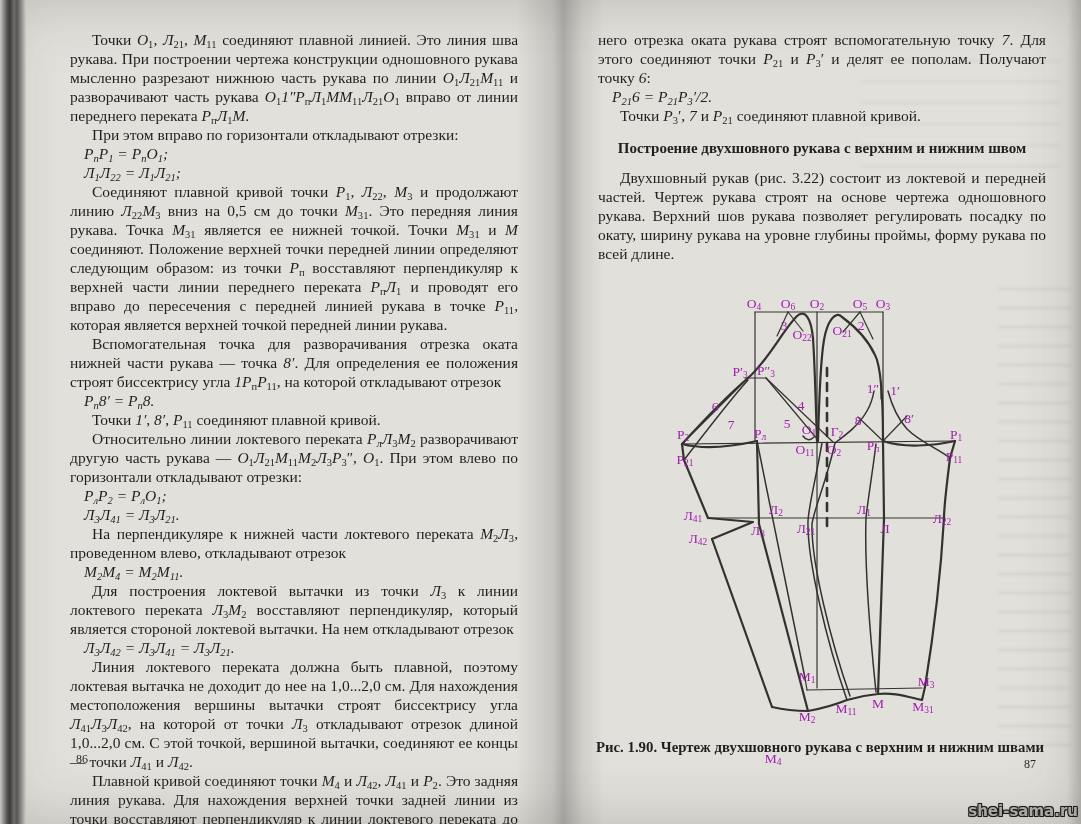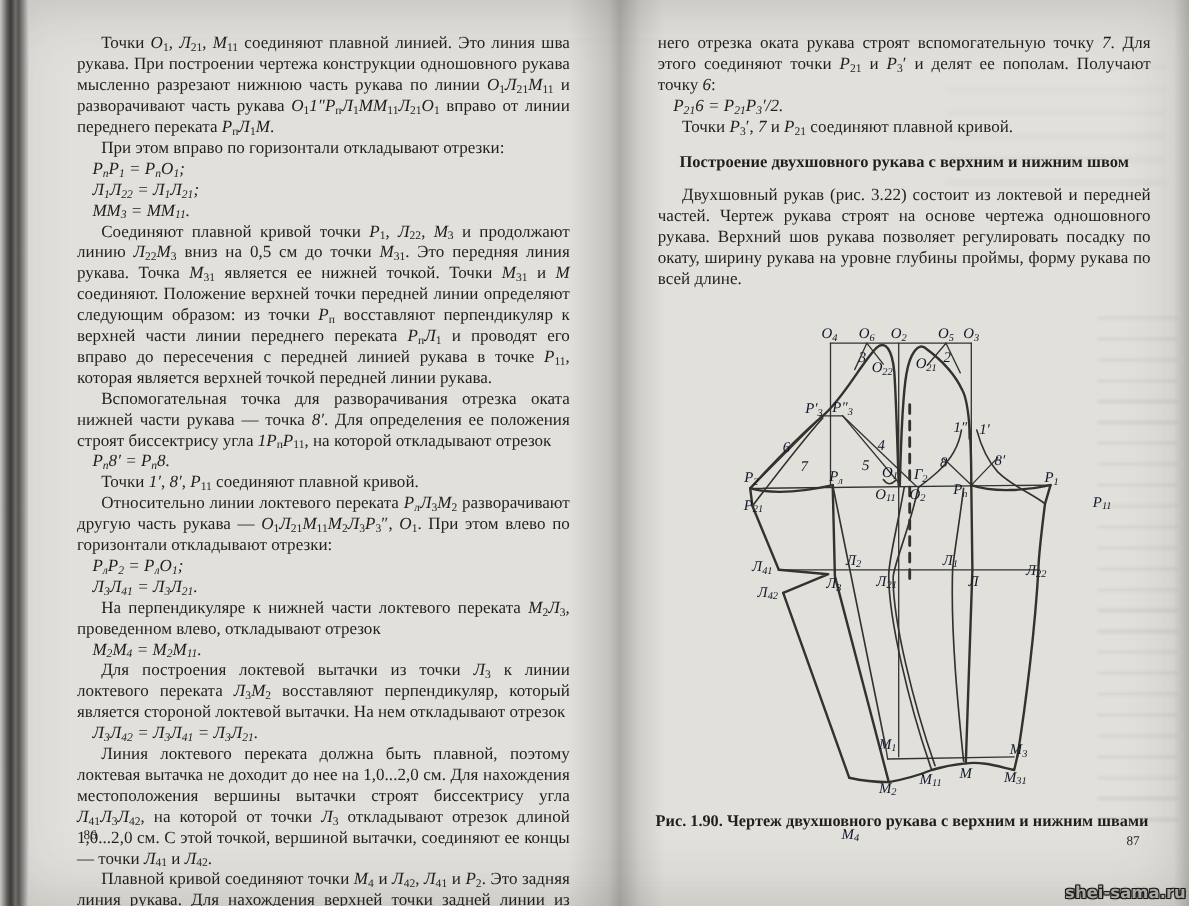--- a/index.html
+++ b/index.html
@@ -55,22 +55,22 @@
     margin:14px 6px 10px 6px !important;font-size:15px;
   }
   sub{font-size:68%;line-height:0;vertical-align:-0.25em;}
   
   .figure{
     position:absolute;left:645px;top:278px;width:340px;height:465px;
   }
   .figure svg{position:absolute;left:0;top:0;}
   .fig-label{
     position:absolute;transform:translate(-50%,-50%);
-    font-style:italic;font-size:13.5px;line-height:13px;white-space:nowrap;
-    color:#0f172a;
+    font-size:13.5px;line-height:13px;white-space:nowrap;
+    color:#a21caf;
   }
   .fig-label sub{font-size:70%;}
   .caption{
     position:absolute;left:592px;top:738px;width:456px;
     text-align:center;font-weight:bold;font-size:14.8px;line-height:18px;
   }
   .pagenum{
     position:absolute;font-size:12px;color:#2a2826;
   }
   .pagenum-left{left:76px;top:752px;}
@@ -92,21 +92,20 @@
   <div class="edge-left"></div>
   <div class="edge-right"></div>
   <div class="ghost-right"></div>
   <div class="ghost-top-right"></div>
 
   <div class="col col-left">
       <p class="para">Точки <i>O</i><sub>1</sub>, <i>Л</i><sub>21</sub>, <i>M</i><sub>11</sub> соединяют плавной линией. Это линия шва рукава. При построении чертежа конструкции одношовного рукава мысленно разрезают нижнюю часть рукава по линии <i>O</i><sub>1</sub><i>Л</i><sub>21</sub><i>M</i><sub>11</sub> и разворачивают часть рукава <i>O</i><sub>1</sub><i>1″P</i><sub>п</sub><i>Л</i><sub>1</sub><i>MM</i><sub>11</sub><i>Л</i><sub>21</sub><i>O</i><sub>1</sub> вправо от линии переднего переката <i>P</i><sub>п</sub><i>Л</i><sub>1</sub><i>M</i>.</p>
       <p class="para">При этом вправо по горизонтали откладывают отрезки:</p>
       <p class="formula">P<sub>п</sub>P<sub>1</sub> = P<sub>п</sub>O<sub>1</sub>;</p>
       <p class="formula">Л<sub>1</sub>Л<sub>22</sub> = Л<sub>1</sub>Л<sub>21</sub>;</p>
-      <p class="formula">MM<sub>3</sub> = MM<sub>11</sub>.</p>
       <p class="para">Соединяют плавной кривой точки <i>P</i><sub>1</sub>, <i>Л</i><sub>22</sub>, <i>M</i><sub>3</sub> и продолжают линию <i>Л</i><sub>22</sub><i>M</i><sub>3</sub> вниз на 0,5 см до точки <i>M</i><sub>31</sub>. Это передняя линия рукава. Точка <i>M</i><sub>31</sub> является ее нижней точкой. Точки <i>M</i><sub>31</sub> и <i>M</i> соединяют. Положение верхней точки передней линии определяют следующим образом: из точки <i>P</i><sub>п</sub> восставляют перпендикуляр к верхней части линии переднего переката <i>P</i><sub>п</sub><i>Л</i><sub>1</sub> и проводят его вправо до пересечения с передней линией рукава в точке <i>P</i><sub>11</sub>, которая является верхней точкой передней линии рукава.</p>
       <p class="para">Вспомогательная точка для разворачивания отрезка оката нижней части рукава — точка <i>8′</i>. Для определения ее положения строят биссектрису угла <i>1P</i><sub>п</sub><i>P</i><sub>11</sub>, на которой откладывают отрезок</p>
       <p class="formula">P<sub>п</sub>8′ = P<sub>п</sub>8.</p>
       <p class="para">Точки <i>1′</i>, <i>8′</i>, <i>P</i><sub>11</sub> соединяют плавной кривой.</p>
       <p class="para">Относительно линии локтевого переката <i>P</i><sub>л</sub><i>Л</i><sub>3</sub><i>M</i><sub>2</sub> разворачивают другую часть рукава — <i>O</i><sub>1</sub><i>Л</i><sub>21</sub><i>M</i><sub>11</sub><i>M</i><sub>2</sub><i>Л</i><sub>3</sub><i>P</i><sub>3</sub>″, <i>O</i><sub>1</sub>. При этом влево по горизонтали откладывают отрезки:</p>
       <p class="formula">P<sub>л</sub>P<sub>2</sub> = P<sub>л</sub>O<sub>1</sub>;</p>
       <p class="formula">Л<sub>3</sub>Л<sub>41</sub> = Л<sub>3</sub>Л<sub>21</sub>.</p>
       <p class="para">На перпендикуляре к нижней части локтевого переката <i>M</i><sub>2</sub><i>Л</i><sub>3</sub>, проведенном влево, откладывают отрезок</p>
       <p class="formula">M<sub>2</sub>M<sub>4</sub> = M<sub>2</sub>M<sub>11</sub>.</p>
       <p class="para">Для построения локтевой вытачки из точки <i>Л</i><sub>3</sub> к линии локтевого переката <i>Л</i><sub>3</sub><i>M</i><sub>2</sub> восставляют перпендикуляр, который является стороной локтевой вытачки. На нем откладывают отрезок</p>
@@ -201,21 +200,21 @@
         <span class="fig-label" style="left: 264px; top: 140px;">8′</span>
         <span class="fig-label" style="left: 38px; top: 156px;">P<sub>2</sub></span>
         <span class="fig-label" style="left: 115px; top: 155px;">P<sub>л</sub></span>
         <span class="fig-label" style="left: 164px; top: 151px;">O<sub>1</sub></span>
         <span class="fig-label" style="left: 192px; top: 153px;">Г<sub>2</sub></span>
         <span class="fig-label" style="left: 228px; top: 167px;">P<sub>п</sub></span>
         <span class="fig-label" style="left: 311px; top: 156px;">P<sub>1</sub></span>
         <span class="fig-label" style="left: 160px; top: 171px;">O<sub>11</sub></span>
         <span class="fig-label" style="left: 189px; top: 171px;">O<sub>2</sub></span>
         <span class="fig-label" style="left: 40px; top: 181px;">P<sub>21</sub></span>
-        <span class="fig-label" style="left: 309px; top: 178px; margin-left: 48px;">P<sub>11</sub></span>
+        <span class="fig-label" style="left: 309px; top: 178px;">P<sub>11</sub></span>
         <span class="fig-label" style="left: 48px; top: 237px;">Л<sub>41</sub></span>
         <span class="fig-label" style="left: 131px; top: 231px;">Л<sub>2</sub></span>
         <span class="fig-label" style="left: 219px; top: 231px;">Л<sub>1</sub></span>
         <span class="fig-label" style="left: 297px; top: 240px;">Л<sub>22</sub></span>
         <span class="fig-label" style="left: 53px; top: 260px;">Л<sub>42</sub></span>
         <span class="fig-label" style="left: 113px; top: 252px;">Л<sub>3</sub></span>
         <span class="fig-label" style="left: 161px; top: 250px;">Л<sub>21</sub></span>
         <span class="fig-label" style="left: 240px; top: 250px;">Л</span>
         <span class="fig-label" style="left: 162px; top: 398px;">M<sub>1</sub></span>
         <span class="fig-label" style="left: 281px; top: 403px;">M<sub>3</sub></span>

